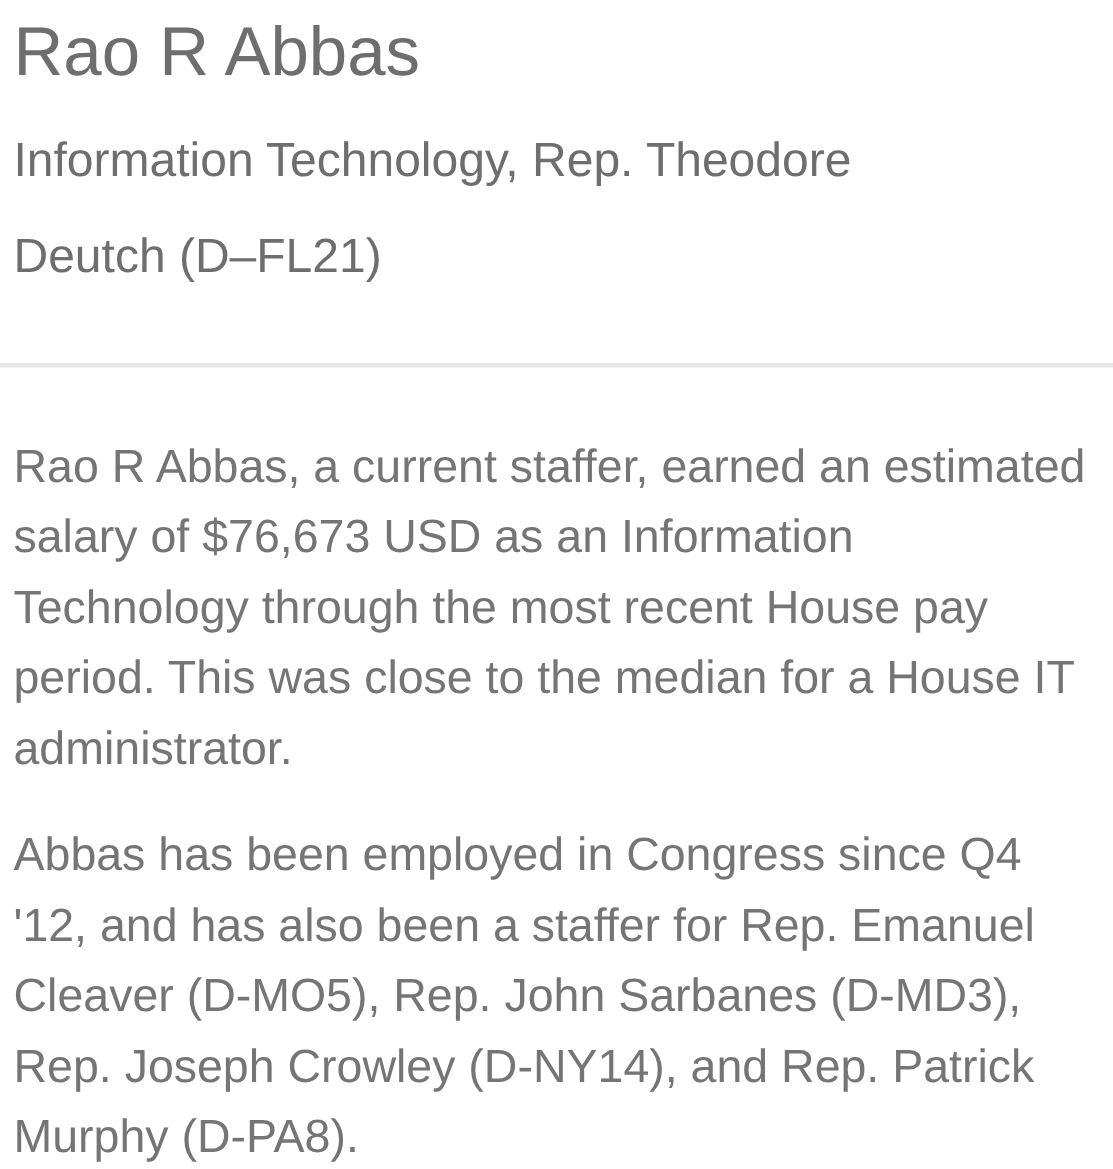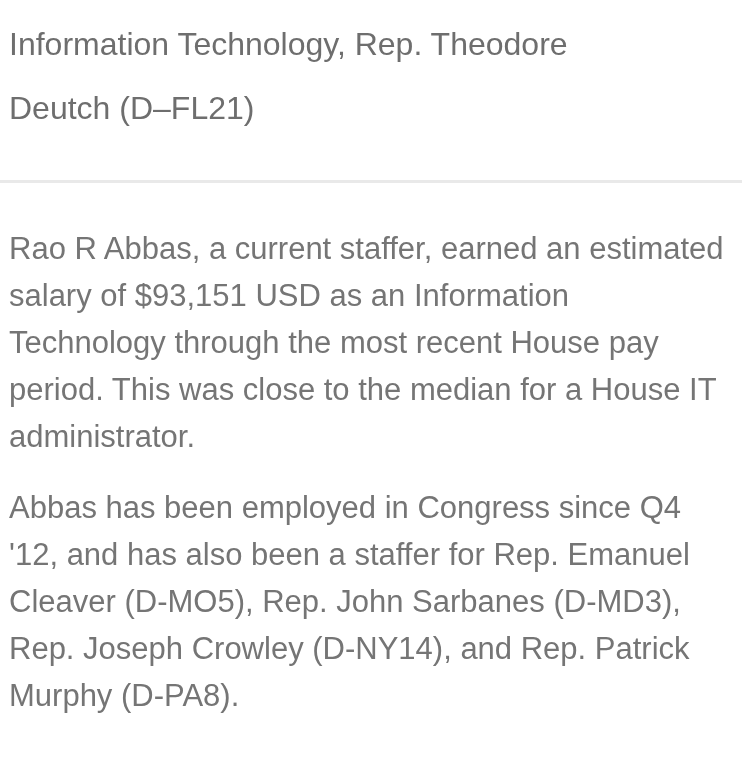--- a/index.html
+++ b/index.html
@@ -58,22 +58,23 @@
   }
   .article p + p {
     margin-top: 24px;
   }
 </style>
 </head>
 <body>
 
 <div class="page">
   <header class="header">
+    <h1 class="title">Rao R Abbas</h1>
     <h2 class="subtitle">Information Technology, Rep. Theodore Deutch (D–FL21)</h2>
   </header>
 
   <div class="divider"></div>
 
   <main class="article">
-    <p class="first">Rao R Abbas, a current staffer, earned an estimated salary of $93,151 USD as an Information Technology through the most recent House pay period. This was close to the median for a House IT administrator.</p>
+    <p class="first">Rao R Abbas, a current staffer, earned an estimated salary of $76,673 USD as an Information Technology through the most recent House pay period. This was close to the median for a House IT administrator.</p>
     <p>Abbas has been employed in Congress since Q4 '12, and has also been a staffer for Rep. Emanuel Cleaver (D-MO5), Rep. John Sarbanes (D-MD3), Rep. Joseph Crowley (D-NY14), and Rep. Patrick Murphy (D-PA8).</p>
   </main>
 </div>
 
 </body></html>

